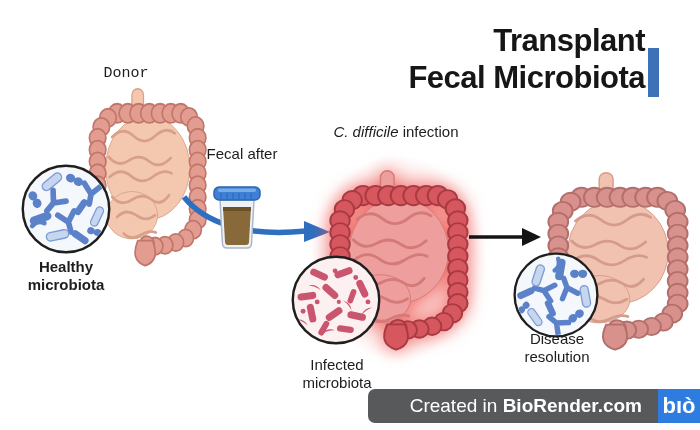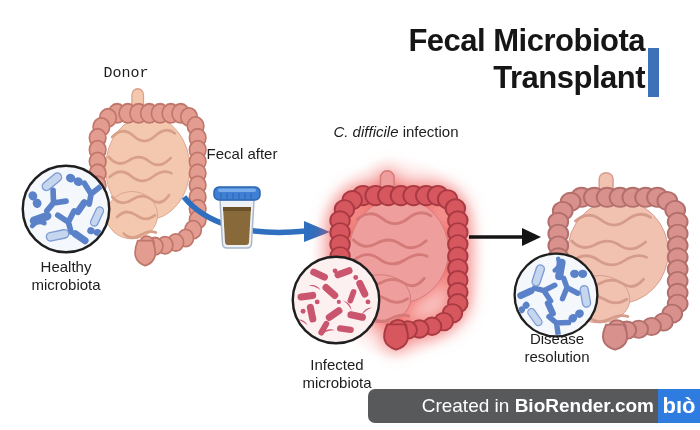--- a/index.html
+++ b/index.html
@@ -36,21 +36,21 @@
   .mB{fill:var(--microbe_blue);}
   .mB-light{fill:var(--microbe_blue_light);stroke:var(--microbe_blue_outline);stroke-width:1.5;}
   .mB-stroke{stroke:var(--microbe_blue);fill:none;}
   .mR{fill:var(--microbe_red);}
   .arrowB{stroke:var(--arrow_blue);stroke-width:5.5;fill:none;}
   .arrowB-head{fill:var(--arrow_blue);}
   .arrowK{stroke:#141414;stroke-width:3.6;}
   .arrowK-head{fill:#141414;}
   .footer{left:368px;top:389px;width:332px;height:34px;background:var(--footer_bg);
           border-radius:7px 0 0 7px;display:flex;align-items:center;color:#fff;}
-  .footer-text{flex:1;text-align:right;padding-right:4px;font-size:19px;white-space:nowrap;}
+  .footer-text{flex:1;text-align:right;padding-right:16px;font-size:19px;white-space:nowrap;}
   .footer-text b{font-weight:bold;}
   .footer-logo{width:42px;height:34px;background:var(--footer_logo_bg);display:flex;
                align-items:center;justify-content:center;font-weight:bold;font-size:22px;letter-spacing:0;}
   .it{font-style:italic;}
   .defs{position:absolute;width:0;height:0;}
 </style>
 </head>
 <body>
 
 <div class="canvas">
@@ -158,22 +158,22 @@
         <use href="#sliver" class="mR" transform="translate(-23,-13) rotate(20)"></use>
         <use href="#sliver" class="mR" transform="translate(33,12) rotate(-35)"></use>
         <use href="#sliver" class="mR" transform="translate(12,6) rotate(50)"></use>
         <use href="#sliver" class="mR" transform="translate(-8,34) rotate(-15)"></use>
         <use href="#sliver" class="mR" transform="translate(-36,24) rotate(30)"></use>
       </g>
     </defs>
   </svg>
 
   <div class="abs title">
+    <div>Transplant</div>
     <div>Fecal Microbiota</div>
-    <div>Transplant</div>
   </div>
   <div class="abs title-bar"></div>
 
   <div class="abs lbl" style="left:76px;top:65px;width:100px;font-family:Liberation Mono, monospace;">Donor</div>
   <svg class="abs gut-donor" style="left:84px;top:86px;" width="124" height="182" viewBox="0 0 150 200" preserveAspectRatio="none">
       <use href="#gut"></use>
     </svg>
 
   <svg class="abs" style="left:160px;top:185px;" width="185" height="65" viewBox="0 0 185 65">
     <path class="arrowB" d="M24,12 C45,38 85,52 146,46"></path>
@@ -196,21 +196,21 @@
         <line x1="39" y1="9" x2="39" y2="15"></line>
     </g>
   </svg>
 
   <svg class="abs" style="left:19px;top:162px;" width="94" height="94" viewBox="-50 -50 100 100">
     <circle class="mag-bg-blue" r="46"></circle>
     <g clip-path="url(#clipC)">
         <use href="#microbes-blue"></use>
       </g>
   </svg>
-  <div class="abs lbl" style="left:14px;top:258px;width:104px;">Healthy microbiota</div>
+  <div class="abs lbl" style="left:14px;top:258px;width:104px;font-weight:bold;">Healthy microbiota</div>
 
   <div class="abs lbl" style="left:303px;top:123px;width:186px;">
     <div><span class="it">C. difficile</span><span> infection</span></div>
   </div>
   <div class="abs glow"></div>
   <svg class="abs gut-infected" style="left:324px;top:168px;" width="146" height="184" viewBox="0 0 150 200" preserveAspectRatio="none">
       <use href="#gut"></use>
     </svg>
 
   <svg class="abs" style="left:289px;top:253px;" width="94" height="94" viewBox="-50 -50 100 100">

